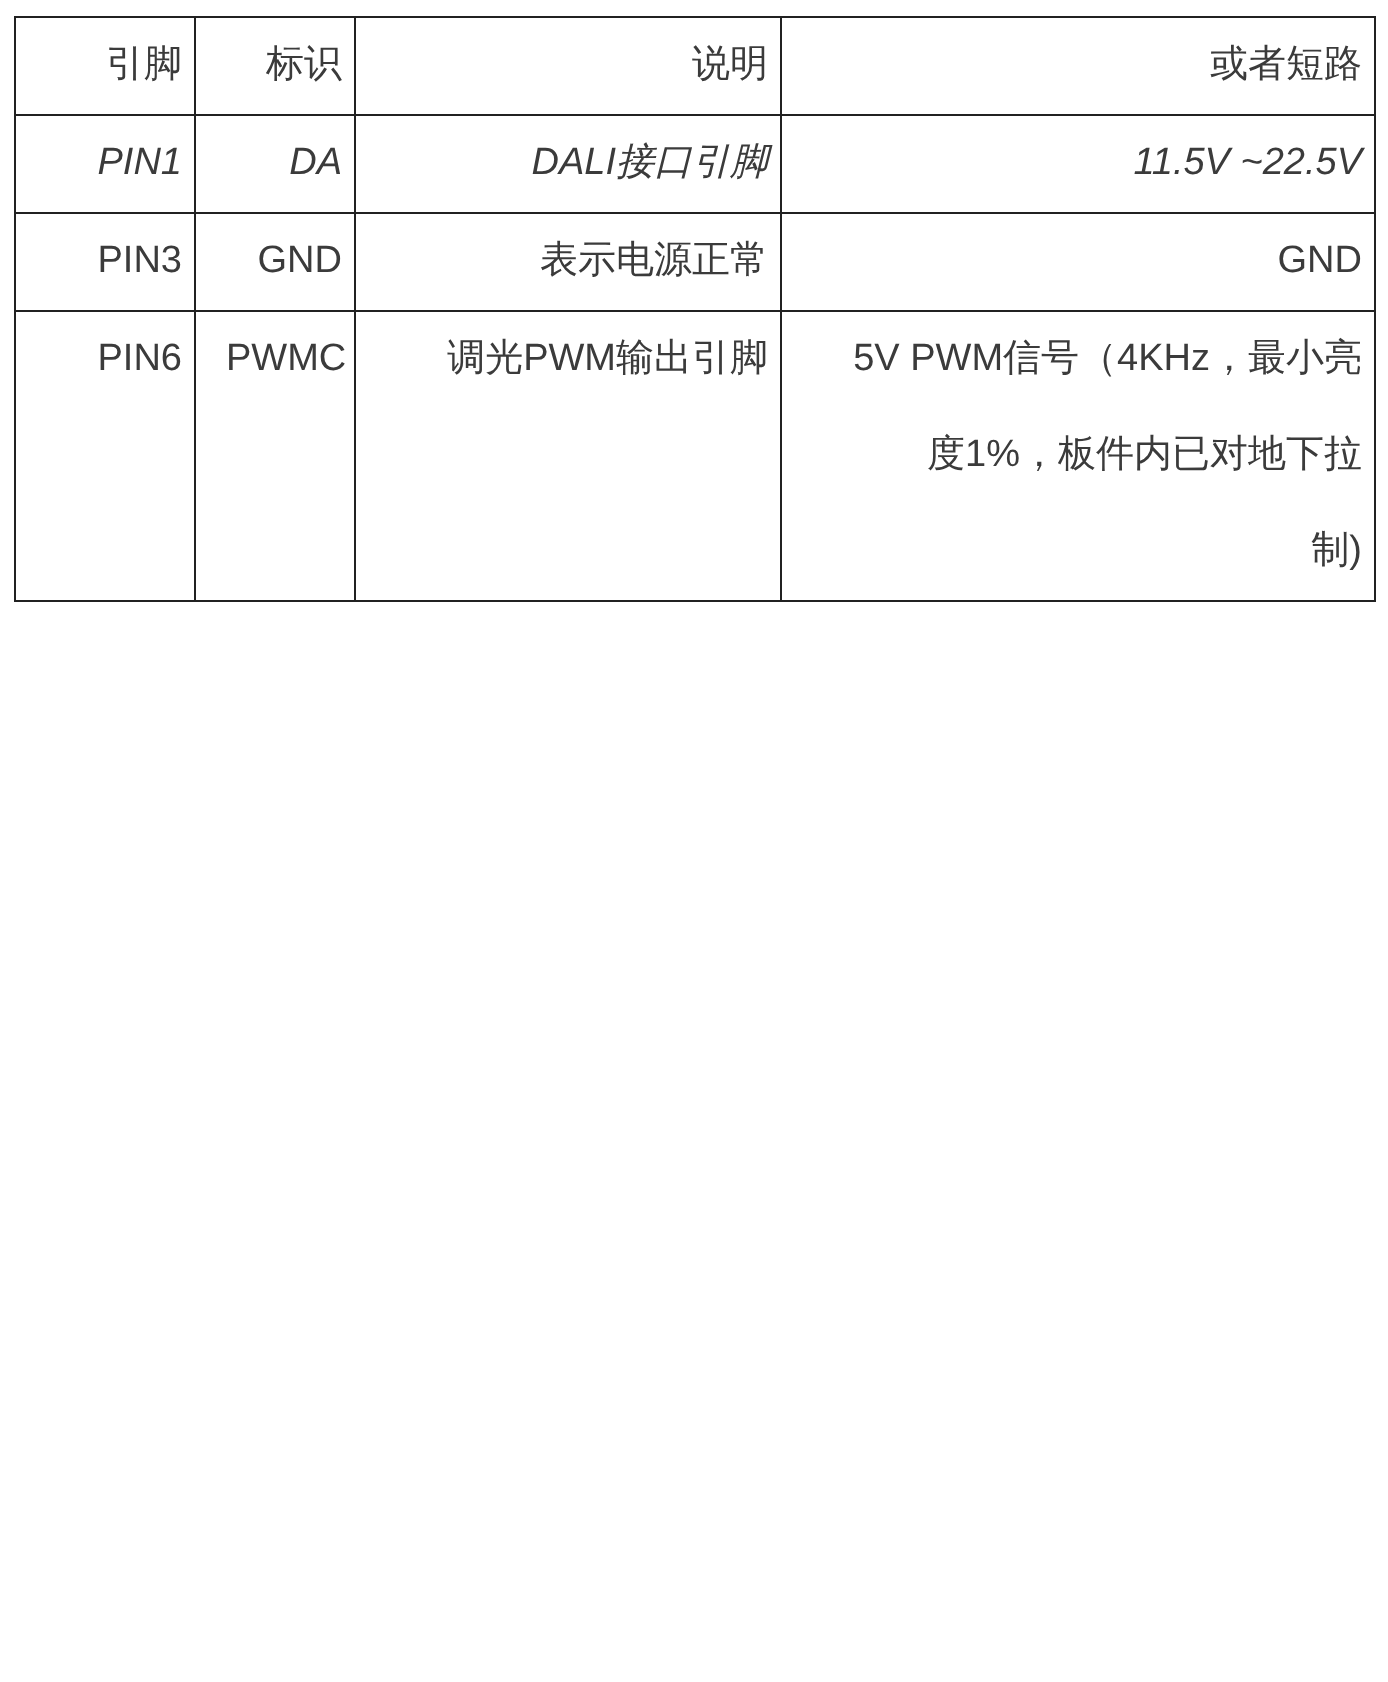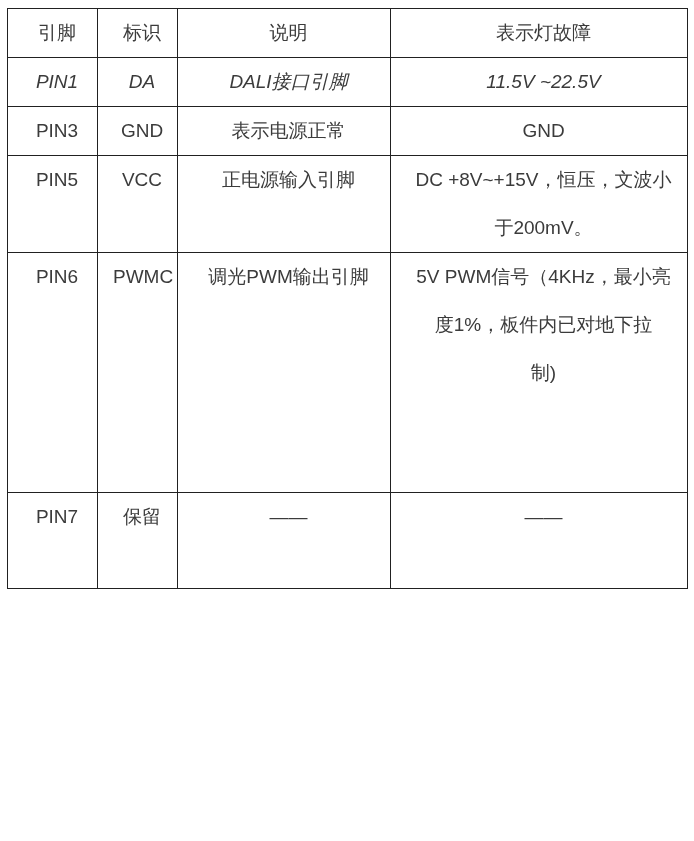--- a/index.html
+++ b/index.html
@@ -19,21 +19,21 @@
     border-collapse: collapse;
     table-layout: fixed;
     width: 680px;
   }
   .pin-table th,
   .pin-table td {
     border: 1px solid #212121;
     font-size: 19px;
     font-weight: normal;
     color: #3b3b3b;
-    text-align: center;
+    text-align: right;
     vertical-align: top;
     padding: 0 6px 0 15px;
     line-height: 48px;
     white-space: pre-line;
     overflow: hidden;
     box-sizing: border-box;
   }
   
   col.c-pin    { width: 90px; }
   col.c-mark   { width: 80px; }
@@ -59,52 +59,39 @@
       <col class="c-pin">
       <col class="c-mark">
       <col class="c-desc">
       <col class="c-params">
     </colgroup>
     <thead>
       <tr class="hrow">
         <th>引脚</th>
         <th>标识</th>
         <th>说明</th>
-        <th>表示灯故障</th>
+        <th>或者短路</th>
       </tr>
     </thead>
     <tbody>
       <tr>
         <td>PIN1</td>
         <td>DA</td>
         <td>DALI接口引脚</td>
         <td>11.5V ~22.5V</td>
       </tr>
       <tr>
         <td>PIN3</td>
         <td>GND</td>
         <td>表示电源正常</td>
         <td>GND</td>
       </tr>
       <tr>
-        <td>PIN5</td>
-        <td>VCC</td>
-        <td>正电源输入引脚</td>
-        <td>DC +8V~+15V，恒压，文波小
-于200mV。</td>
-      </tr>
-      <tr>
         <td>PIN6</td>
         <td>PWMC</td>
         <td>调光PWM输出引脚</td>
         <td>5V PWM信号（4KHz，最小亮
 度1%，板件内已对地下拉
 制)</td>
       </tr>
-      <tr>
-        <td>PIN7</td>
-        <td>保留</td>
-        <td>——</td>
-        <td>——</td>
-      </tr>
     </tbody>
   </table>
 </div>
 
 </body></html>

